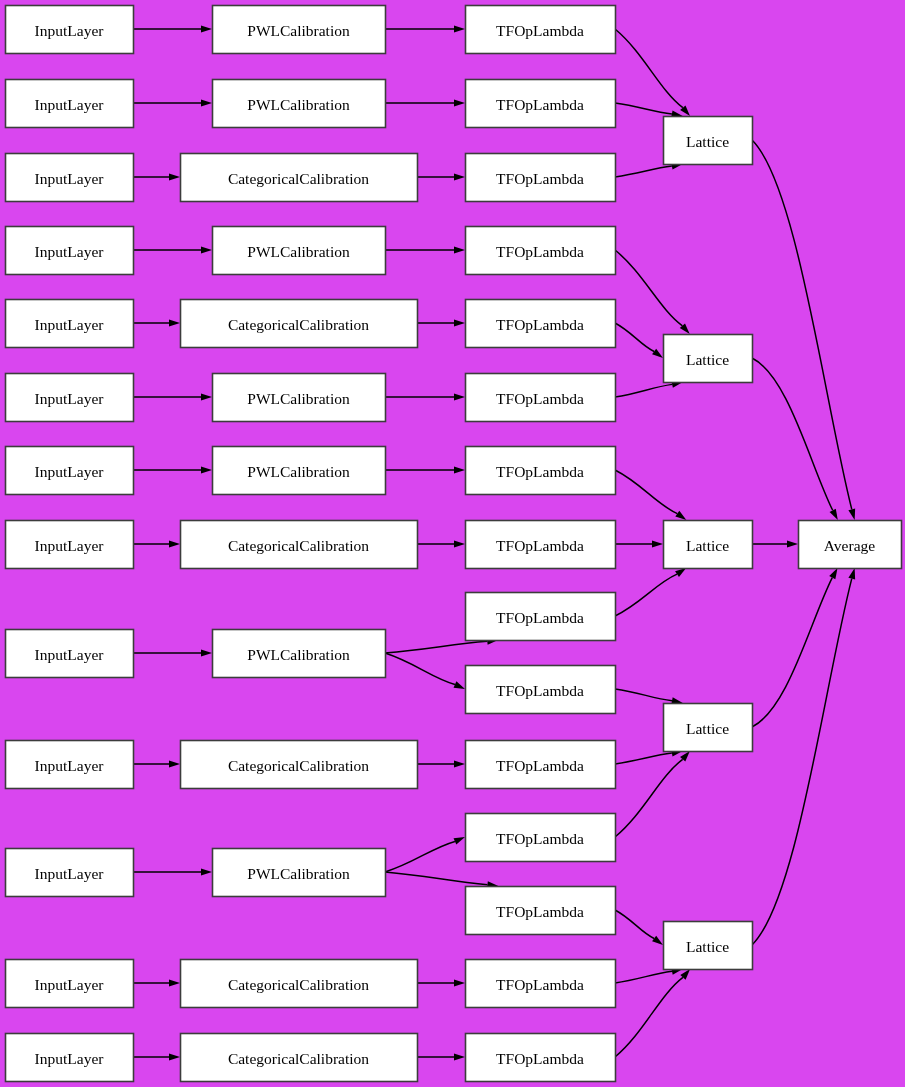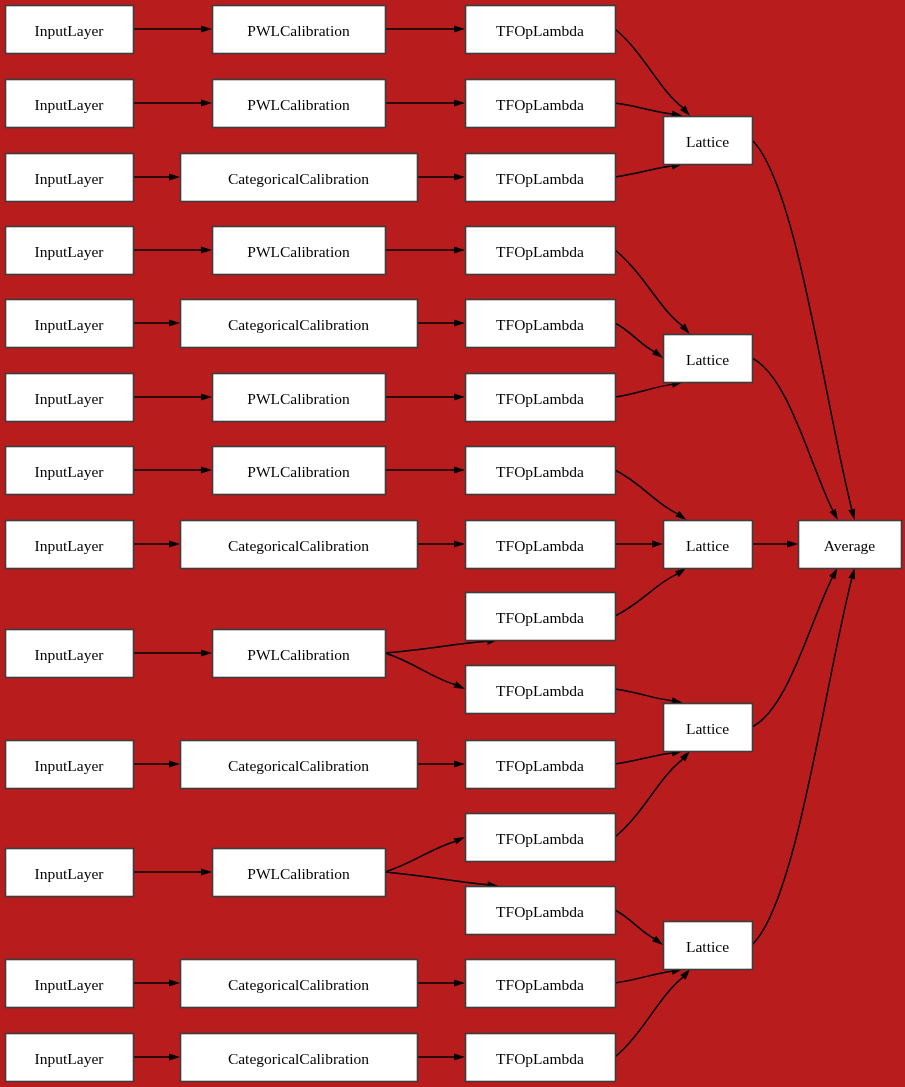--- a/index.html
+++ b/index.html
@@ -7,21 +7,21 @@
     padding: 0;
     background: #ffffff;
   }
   body {
     font-family: "Liberation Serif", "DejaVu Serif", serif;
   }
   #diagram-root {
     position: relative;
     width: 905px;
     height: 1087px;
-    background: #b91c1c;
+    background: #d946ef;
     overflow: hidden;
   }
   #graph-svg {
     position: absolute;
     top: 0;
     left: 0;
     width: 905px;
     height: 1087px;
     display: block;
   }

